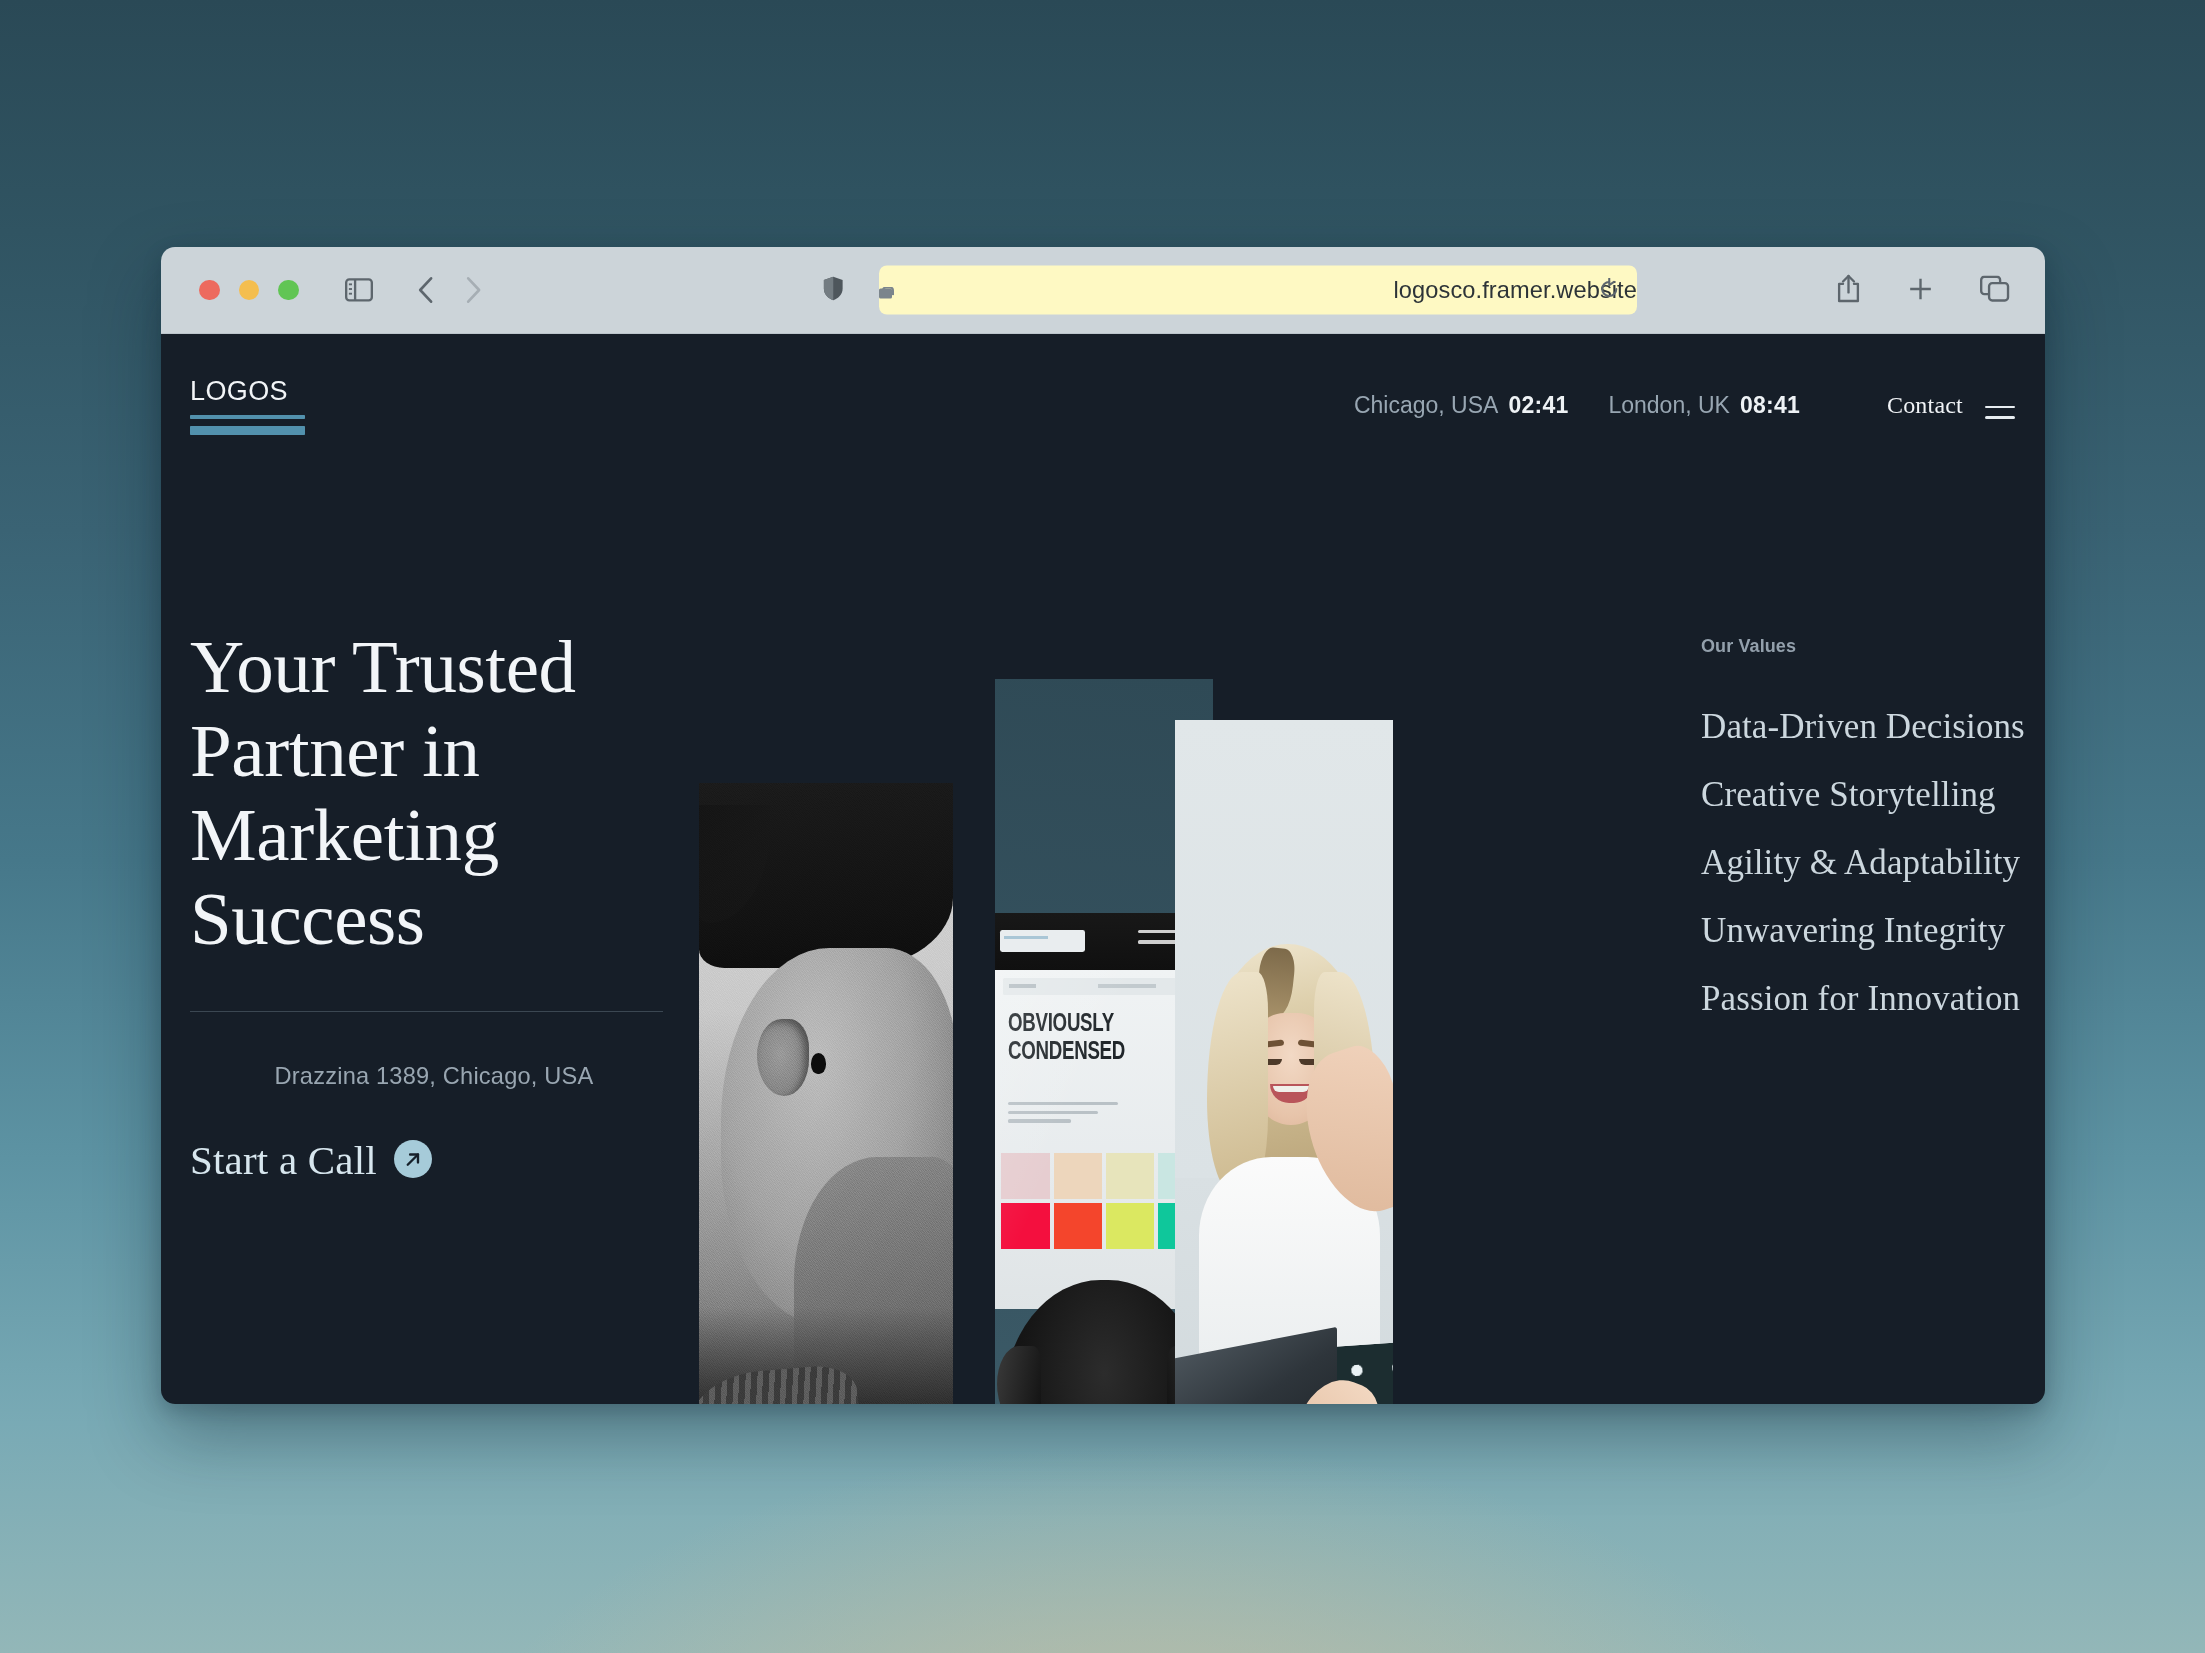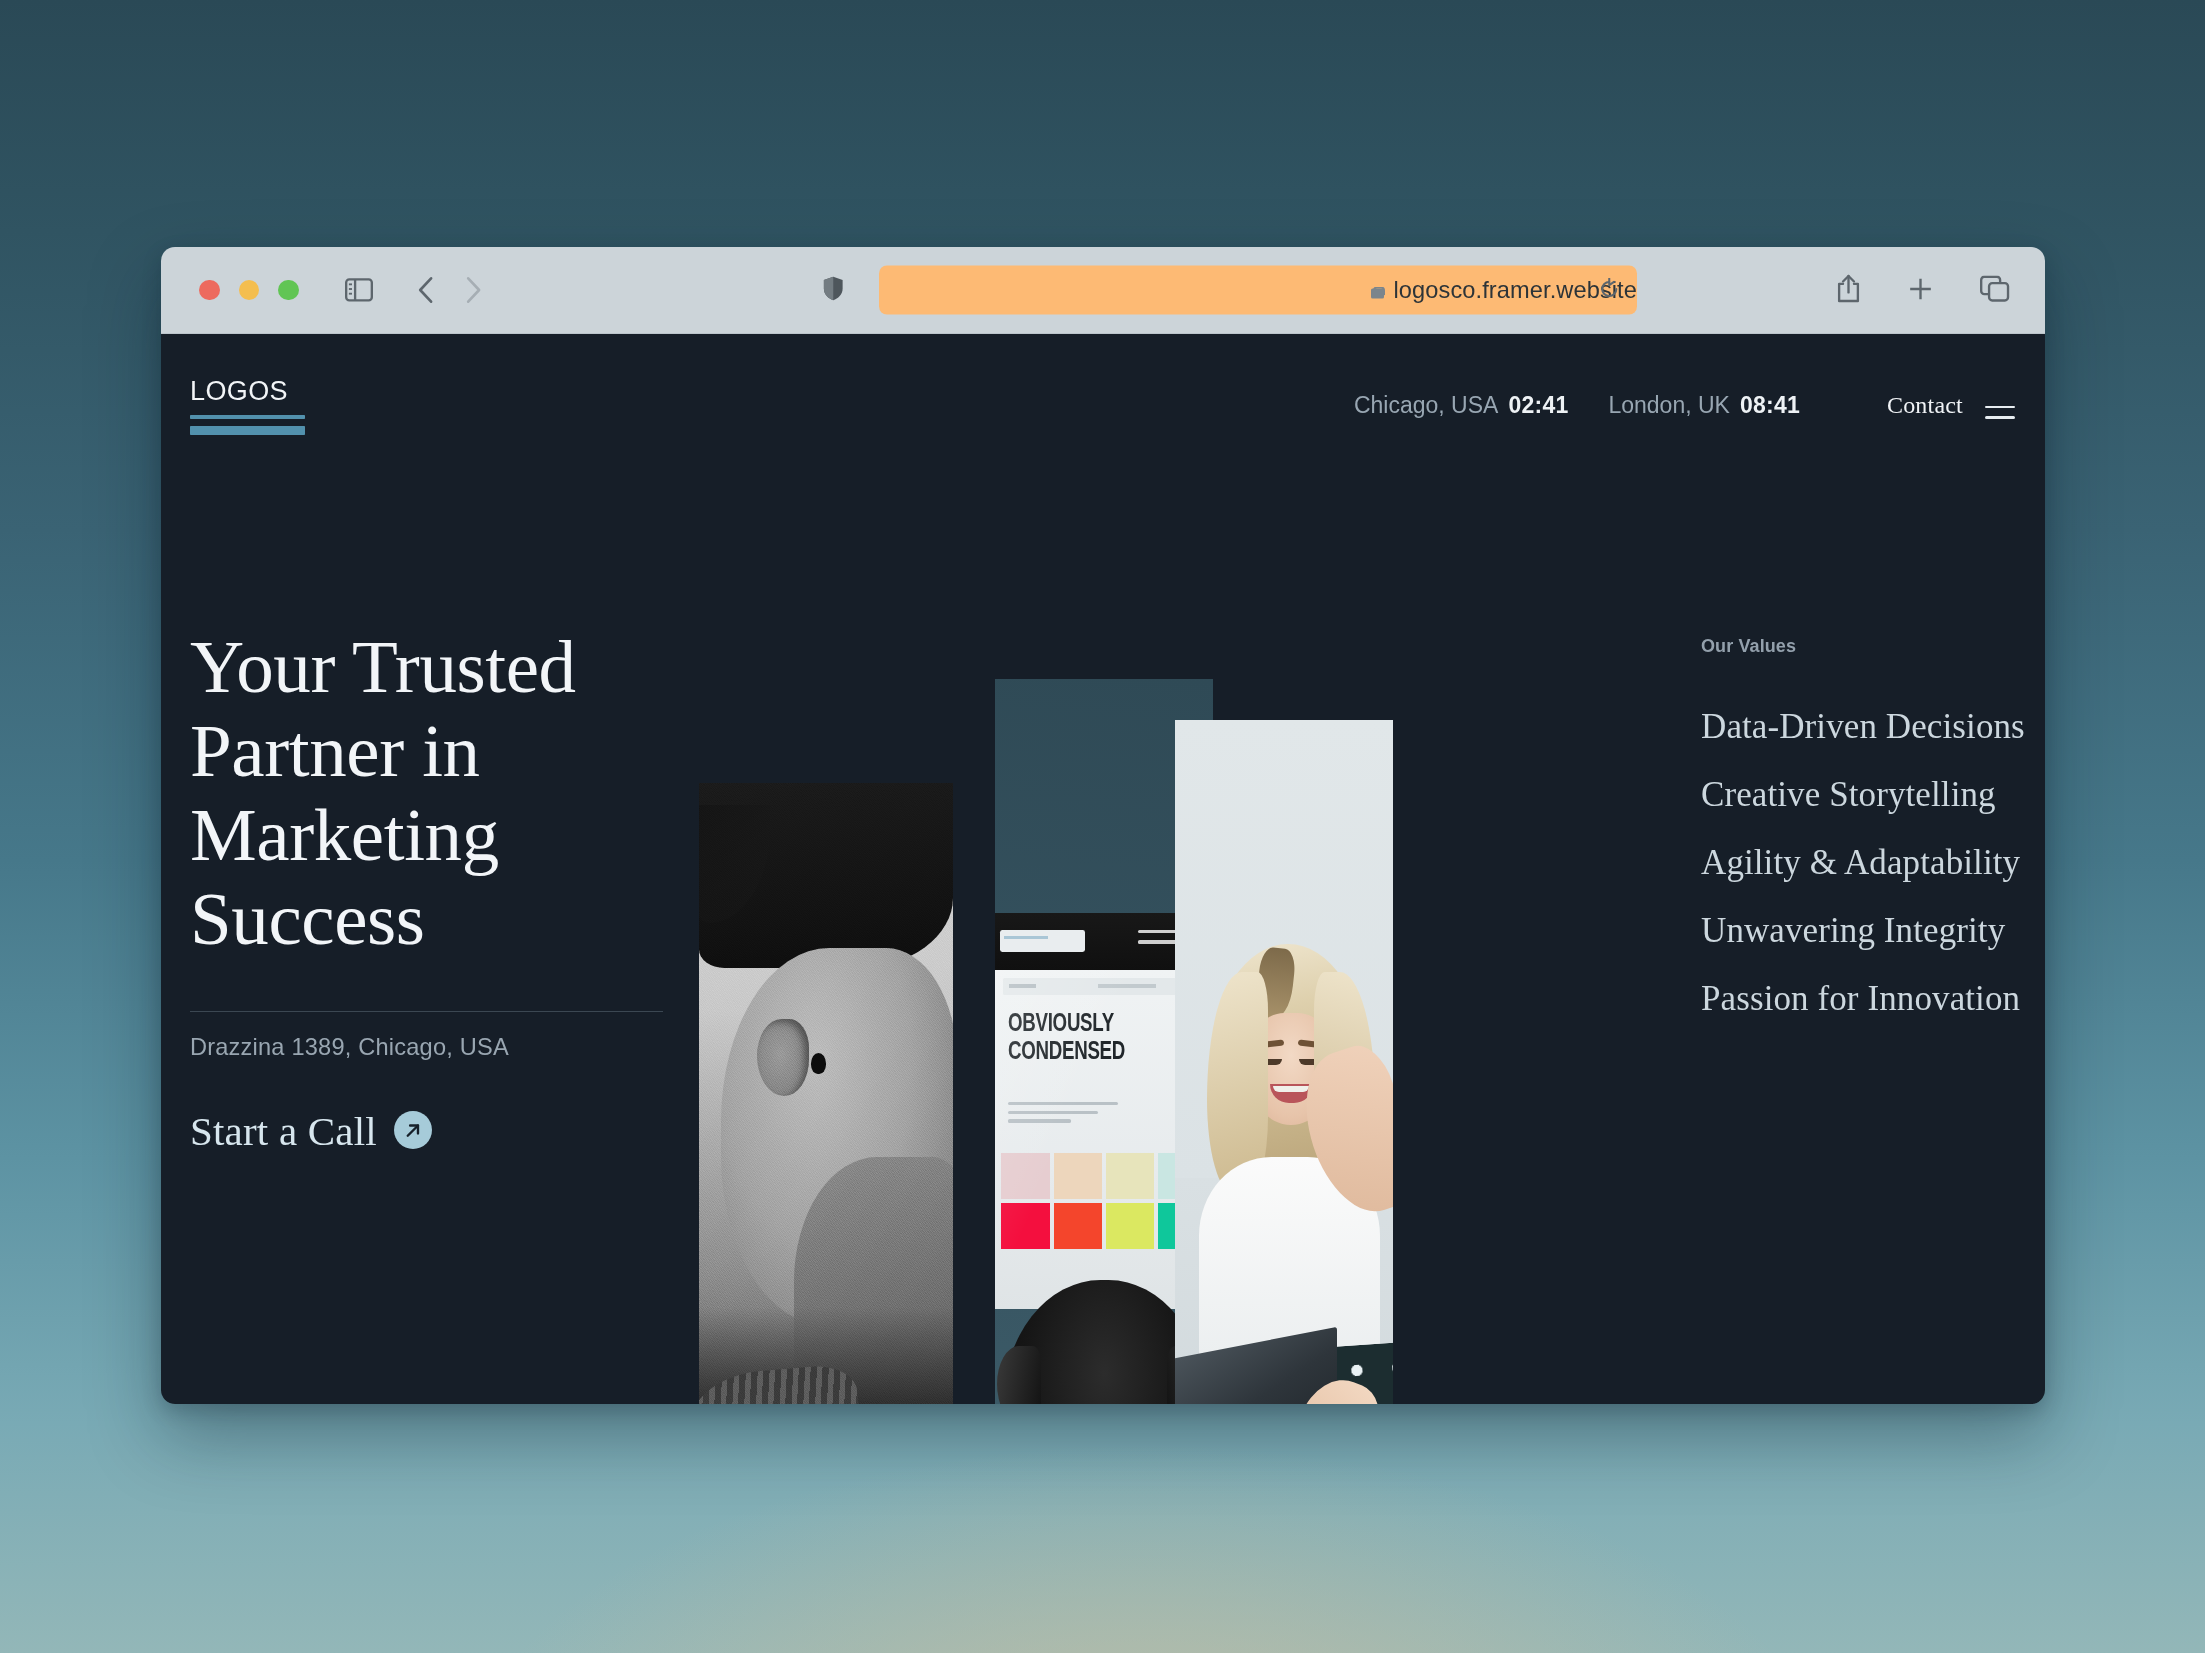--- a/index.html
+++ b/index.html
@@ -73,25 +73,25 @@
     color: #4e565c;
   }
 
   .url-bar {
     position: absolute;
     left: 718px;
     top: 50%;
     transform: translateY(-50%);
     width: 758px;
     height: 49px;
-    background: #fdba74;
+    background: #fef9c3;
     border-radius: 7.9px;
     display: flex;
     align-items: center;
-    justify-content: flex-end;
+    justify-content: space-between;
     gap: 9.5px;
   }
   .url-lock { width: 13.4px; height: 16.5px; position: relative; flex: 0 0 auto; }
   .url-lock::before {
     content: ""; position: absolute; left: 2.8px; top: 4.7px;
     width: 7.9px; height: 7px; border: 2px solid #7b858c;
     border-bottom: none; border-radius: 3.9px 3.9px 0 0;
   }
   .url-lock::after {
     content: ""; position: absolute; left: 0; bottom: 0;
@@ -200,24 +200,25 @@
     font-weight: 400;
     letter-spacing: -0.4px;
   }
   .hero-divider {
     margin-top: 50px;
     width: 473px;
     height: 0.8px;
     background: #3b4752;
   }
   .hero-address {
-    margin-top: 22px;
+    margin-top: 51px;
     font-size: 23.6px;
     color: #99a6b1;
     letter-spacing: 0.2px;
+    text-align: center;
   }
   .cta-row {
     margin-top: 46px;
     display: flex;
     align-items: flex-start;
     gap: 17.3px;
   }
   .cta-label {
     font-family: "Liberation Serif", serif;
     font-size: 41px;

